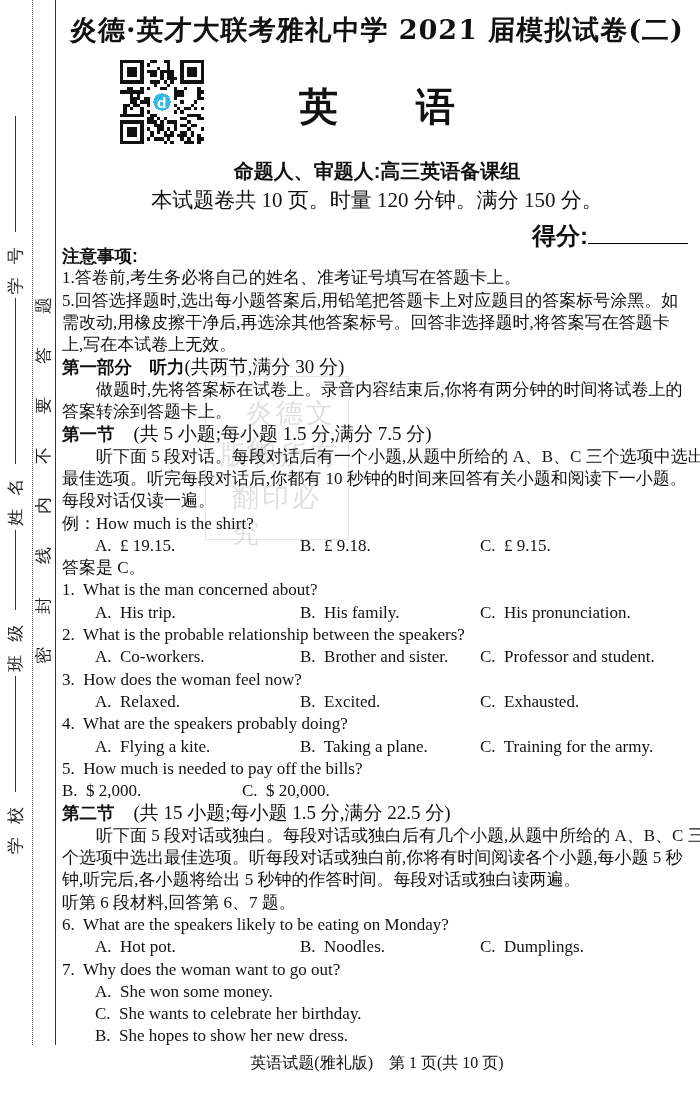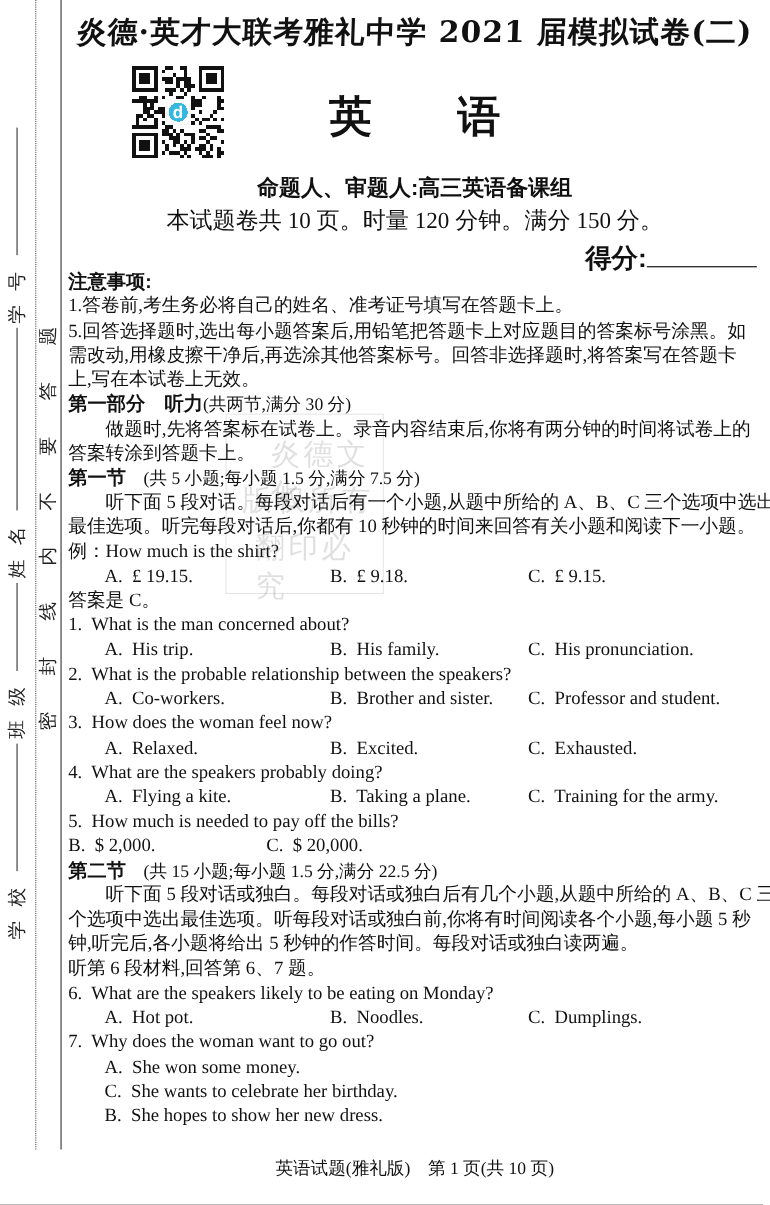--- a/index.html
+++ b/index.html
@@ -47,21 +47,21 @@
     position:absolute; left:205px; top:376px; width:144px; height:164px;
     border:1px solid rgba(0,0,0,0.10); pointer-events:none;
   }
   .watermark span { position:absolute; font-size:27px; letter-spacing:3px; color:#000; opacity:0.12; font-family:"DejaVu Serif", serif; }
   .wm1 { left:40px; top:18px; } .wm2 { left:14px; top:60px; } .wm3 { left:26px; top:102px; }
   
   .body { position:absolute; left:62px; top:245px; width:632px; }
   .line { height:22.3px; line-height:22.3px; font-size:17px; white-space:pre; }
   .indent { padding-left:34px; }
   .hei { font-family:"Liberation Sans", sans-serif; font-weight:bold; font-size:17.5px; }
-  .kai { font-size:16px; }
+  .kai { font-size:19px; }
   .opts { display:flex; height:22.3px; line-height:22.3px; font-size:17px; }
   .opts .oa { margin-left:33px; width:205px; white-space:pre; }
   .opts .ob { width:180px; white-space:pre; }
   .opts .oc { white-space:pre; }
   .opt-stack { padding-left:33px; }
   
   .footer { position:absolute; left:62px; top:1052px; width:630px; text-align:center; font-size:16px; line-height:22px; }
 </style>
 </head>
 <body>
@@ -292,20 +292,21 @@
     <div class="line">需改动,用橡皮擦干净后,再选涂其他答案标号。回答非选择题时,将答案写在答题卡</div>
     <div class="line">上,写在本试卷上无效。</div>
 
     <div class="line"><span class="hei">第一部分　听力</span><span class="kai">(共两节,满分 30 分)</span></div>
     <div class="line indent">做题时,先将答案标在试卷上。录音内容结束后,你将有两分钟的时间将试卷上的</div>
     <div class="line">答案转涂到答题卡上。</div>
 
     <div class="line"><span class="hei">第一节</span><span class="kai">　(共 5 小题;每小题 1.5 分,满分 7.5 分)</span></div>
     <div class="line indent">听下面 5 段对话。每段对话后有一个小题,从题中所给的 A、B、C 三个选项中选出</div>
     <div class="line">最佳选项。听完每段对话后,你都有 10 秒钟的时间来回答有关小题和阅读下一小题。</div>
+    <div class="line">每段对话仅读一遍。</div>
 
     <div class="line">例：How much is the shirt?</div>
     <div class="opts">
       <span class="oa">A.  £ 19.15.</span>
       <span class="ob">B.  £ 9.18.</span>
       <span class="oc">C.  £ 9.15.</span>
     </div>
     <div class="line">答案是 C。</div>
 
     <div class="line">1.  What is the man concerned about?</div>

